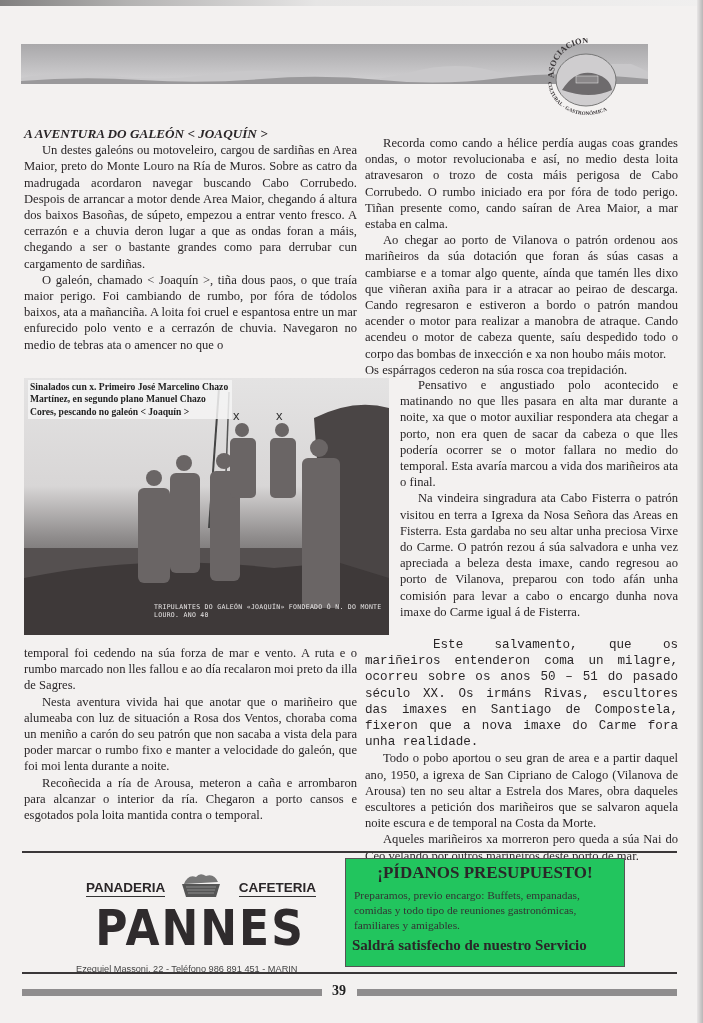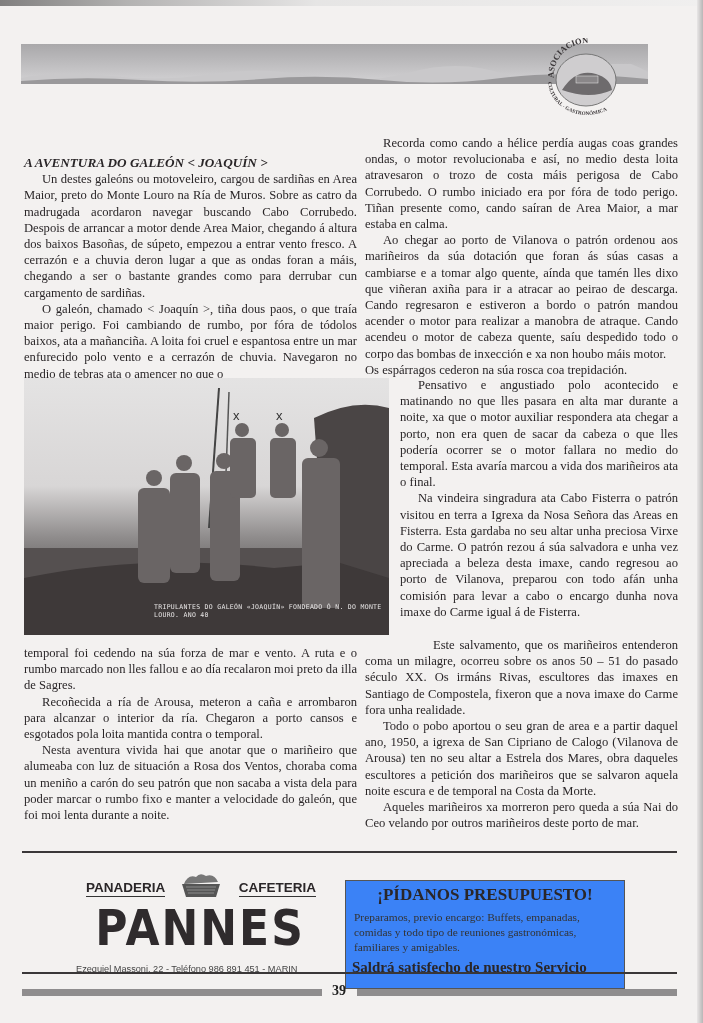--- a/index.html
+++ b/index.html
@@ -34,21 +34,21 @@
   .ad-left { position: absolute; left: 62px; top: 868px; width: 270px; height: 110px; }
   .ad-left .row1 { position: absolute; top: 12px; left: 24px; width: 230px; display: flex; justify-content: space-between;
     font-family: "Liberation Sans", sans-serif; font-weight: bold; font-size: 13.5px; color: #2a2628; }
   .ad-left .row1 span { border-bottom: 1px solid #333; padding-bottom: 1px; }
   .ad-left .basket { position: absolute; left: 118px; top: 4px; width: 42px; height: 26px; }
   .ad-left .brand { position: absolute; left: 8px; top: 34px; width: 260px; text-align: center;
     font-family: "DejaVu Sans", sans-serif; font-weight: bold; font-size: 44px; letter-spacing: 2px; color: #2f2b2d;
     transform: scaleY(1.15); }
   .ad-left .addr { position: absolute; left: 14px; top: 96px; width: 260px; font-family: "Liberation Sans", sans-serif;
     font-size: 9.2px; color: #444; white-space: nowrap; }
-  .ad-right { position: absolute; left: 345px; top: 880px; width: 278px; height: 107px; border: 1.5px solid #555; background: #3b82f6; }
+  .ad-right { position: absolute; left: 345px; top: 858px; width: 278px; height: 107px; border: 1.5px solid #555; background: #22c55e; }
   .ad-right .h { text-align: center; font-weight: bold; font-size: 17px; margin-top: 4px; color: #2a2628; }
   .ad-right .body { font-size: 11.4px; line-height: 15px; padding: 5px 8px 0 8px; color: #333; }
   .ad-right .foot { font-weight: bold; font-size: 15px; padding: 4px 0 0 6px; color: #2a2628; white-space: nowrap; }
   .footer-bar { position: absolute; top: 989px; height: 7px; background: #8f8d8e; }
   .page-number { position: absolute; left: 332px; top: 983px; font-size: 14px; font-weight: bold; color: #222; }
 </style>
 </head>
 <body>
 
 <div class="top-shadow"></div>
@@ -72,21 +72,21 @@
     <rect x="36" y="38" width="22" height="7" fill="#8a8789" stroke="#eee" stroke-width=".5"></rect>
     <text font-size="8.5" font-weight="bold" fill="#3a3638" font-family="Liberation Serif, serif">
       <textPath href="#arcTop">ASOCIACIÓN</textPath>
     </text>
     <text font-size="5.2" font-weight="bold" fill="#3a3638" font-family="Liberation Serif, serif">
       <textPath href="#arcBot">CULTURAL - GASTRONÓMICA</textPath>
     </text>
   </svg>
 </div>
 
-<div class="col" style="left:24px; top:155px; width:333px;">
+<div class="col" style="left:24px; top:126px; width:333px;">
   <p class="article-title">A AVENTURA DO GALEÓN &lt; JOAQUÍN &gt;</p>
   <p>Un destes galeóns ou motoveleiro, cargou de sardiñas en Area Maior, preto do Monte Louro na Ría de Muros. Sobre as catro da madrugada acordaron navegar buscando Cabo Corrubedo. Despois de arrancar a motor dende Area Maior, chegando á altura dos baixos Basoñas, de súpeto, empezou a entrar vento fresco. A cerrazón e a chuvia deron lugar a que as ondas foran a máis, chegando a ser o bastante grandes como para derrubar cun cargamento de sardiñas.</p>
   <p>O galeón, chamado &lt; Joaquín &gt;, tiña dous paos, o que traía maior perigo. Foi cambiando de rumbo, por fóra de tódolos baixos, ata a mañanciña. A loita foi cruel e espantosa entre un mar enfurecido polo vento e a cerrazón de chuvia. Navegaron no medio de tebras ata o amencer no que o</p>
 </div>
 
 <div class="photo">
   <svg width="365" height="257" viewBox="0 0 365 257" style="position:absolute;left:0;top:0">
     <rect x="0" y="170" width="365" height="87" fill="#555050"></rect>
     <path d="M0 200 Q120 175 250 190 L365 180 L365 257 L0 257 Z" fill="#3e3939"></path>
     <path d="M290 40 Q330 20 365 30 L365 200 L300 180 Z" fill="#4a4545"></path>
@@ -101,44 +101,45 @@
       <circle cx="200" cy="83" r="8"></circle>
         <rect x="186" y="93" width="30" height="110" rx="6"></rect>
       <circle cx="218" cy="52" r="7"></circle>
         <rect x="206" y="60" width="26" height="60" rx="5"></rect>
       <circle cx="258" cy="52" r="7"></circle>
         <rect x="246" y="60" width="26" height="60" rx="5"></rect>
       <circle cx="295" cy="70" r="9"></circle>
         <rect x="278" y="80" width="38" height="150" rx="6"></rect>
     </g>
   </svg>
+  <div class="caption">Sinalados cun x. Primeiro José Marcelino Chazo Martínez, en segundo plano Manuel Chazo Cores, pescando no galeón &lt; Joaquín &gt;</div>
   <span style="position:absolute;left:209px;top:30px;font-size:13px;color:#333;font-family:'Liberation Sans',sans-serif;">x</span>
   <span style="position:absolute;left:252px;top:30px;font-size:13px;color:#333;font-family:'Liberation Sans',sans-serif;">x</span>
   <div class="bottom-note">TRIPULANTES DO GALEÓN «JOAQUÍN» FONDEADO Ó N. DO MONTE LOURO. ANO 40</div>
 </div>
 
 <div class="col" style="left:24px; top:645px; width:333px;">
   <p class="noind">temporal foi cedendo na súa forza de mar e vento. A ruta e o rumbo marcado non lles fallou e ao día recalaron moi preto da illa de Sagres.</p>
+  <p>Nesta aventura vivida hai que anotar que o mariñeiro que alumeaba con luz de situación a Rosa dos Ventos, choraba coma un meniño a carón do seu patrón que non sacaba a vista dela para poder marcar o rumbo fixo e manter a velocidade do galeón, que foi moi lenta durante a noite.</p>
   <p>Recoñecida a ría de Arousa, meteron a caña e arrombaron para alcanzar o interior da ría. Chegaron a porto cansos e esgotados pola loita mantida contra o temporal.</p>
-  <p>Nesta aventura vivida hai que anotar que o mariñeiro que alumeaba con luz de situación a Rosa dos Ventos, choraba coma un meniño a carón do seu patrón que non sacaba a vista dela para poder marcar o rumbo fixo e manter a velocidade do galeón, que foi moi lenta durante a noite.</p>
 </div>
 
 <div class="col" style="left:365px; top:135px; width:313px;">
   <p>Recorda como cando a hélice perdía augas coas grandes ondas, o motor revolucionaba e así, no medio desta loita atravesaron o trozo de costa máis perigosa de Cabo Corrubedo. O rumbo iniciado era por fóra de todo perigo. Tiñan presente como, cando saíran de Area Maior, a mar estaba en calma.</p>
   <p>Ao chegar ao porto de Vilanova o patrón ordenou aos mariñeiros da súa dotación que foran ás súas casas a cambiarse e a tomar algo quente, aínda que tamén lles dixo que viñeran axiña para ir a atracar ao peirao de descarga. Cando regresaron e estiveron a bordo o patrón mandou acender o motor para realizar a manobra de atraque. Cando acendeu o motor de cabeza quente, saíu despedido todo o corpo das bombas de inxección e xa non houbo máis motor.</p>
   <p class="right">Os espárragos cederon na súa rosca coa trepidación.</p>
 </div>
 
 <div class="col" style="left:400px; top:377px; width:278px;">
   <p>Pensativo e angustiado polo acontecido e matinando no que lles pasara en alta mar durante a noite, xa que o motor auxiliar respondera ata chegar a porto, non era quen de sacar da cabeza o que lles podería ocorrer se o motor fallara no medio do temporal. Esta avaría marcou a vida dos mariñeiros ata o final.</p>
   <p>Na vindeira singradura ata Cabo Fisterra o patrón visitou en terra a Igrexa da Nosa Señora das Areas en Fisterra. Esta gardaba no seu altar unha preciosa Virxe do Carme. O patrón rezou á súa salvadora e unha vez apreciada a beleza desta imaxe, cando regresou ao porto de Vilanova, preparou con todo afán unha comisión para levar a cabo o encargo dunha nova imaxe do Carme igual á de Fisterra.</p>
 </div>
 
 <div class="col" style="left:365px; top:637px; width:313px;">
-  <p style="text-indent:68px;">Este salvamento, que os mariñeiros entenderon coma un milagre, ocorreu sobre os anos 50 – 51 do pasado século XX. Os irmáns Rivas, escultores das imaxes en Santiago de Compostela, fixeron que a nova imaxe do Carme fora unha realidade.</p>
+  <p style="text-indent:68px;font-family:Liberation Mono, monospace;">Este salvamento, que os mariñeiros entenderon coma un milagre, ocorreu sobre os anos 50 – 51 do pasado século XX. Os irmáns Rivas, escultores das imaxes en Santiago de Compostela, fixeron que a nova imaxe do Carme fora unha realidade.</p>
   <p>Todo o pobo aportou o seu gran de area e a partir daquel ano, 1950, a igrexa de San Cipriano de Calogo (Vilanova de Arousa) ten no seu altar a Estrela dos Mares, obra daqueles escultores a petición dos mariñeiros que se salvaron aquela noite escura e de temporal na Costa da Morte.</p>
   <p>Aqueles mariñeiros xa morreron pero queda a súa Nai do Ceo velando por outros mariñeiros deste porto de mar.</p>
 </div>
 
 <div class="ad-divider" style="top:851px; width:655px;"></div>
 
 <div class="ad-left">
   <div class="row1">
     <span>PANADERIA</span>
     <span>CAFETERIA</span>

